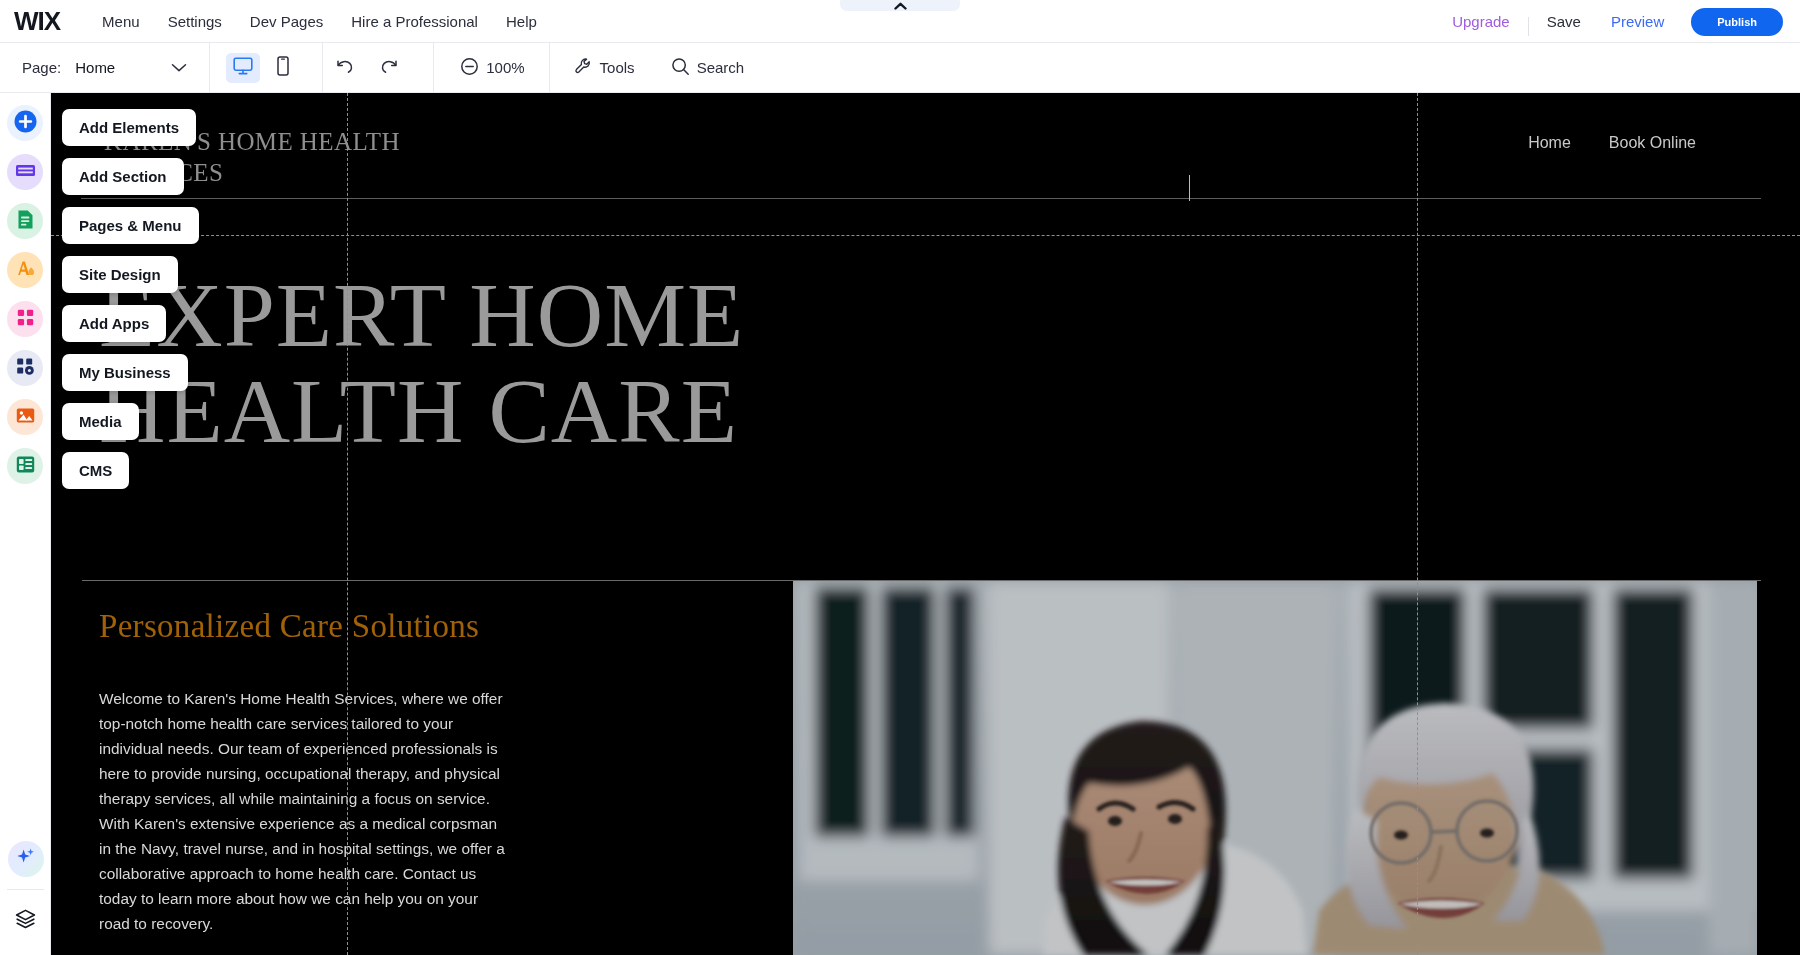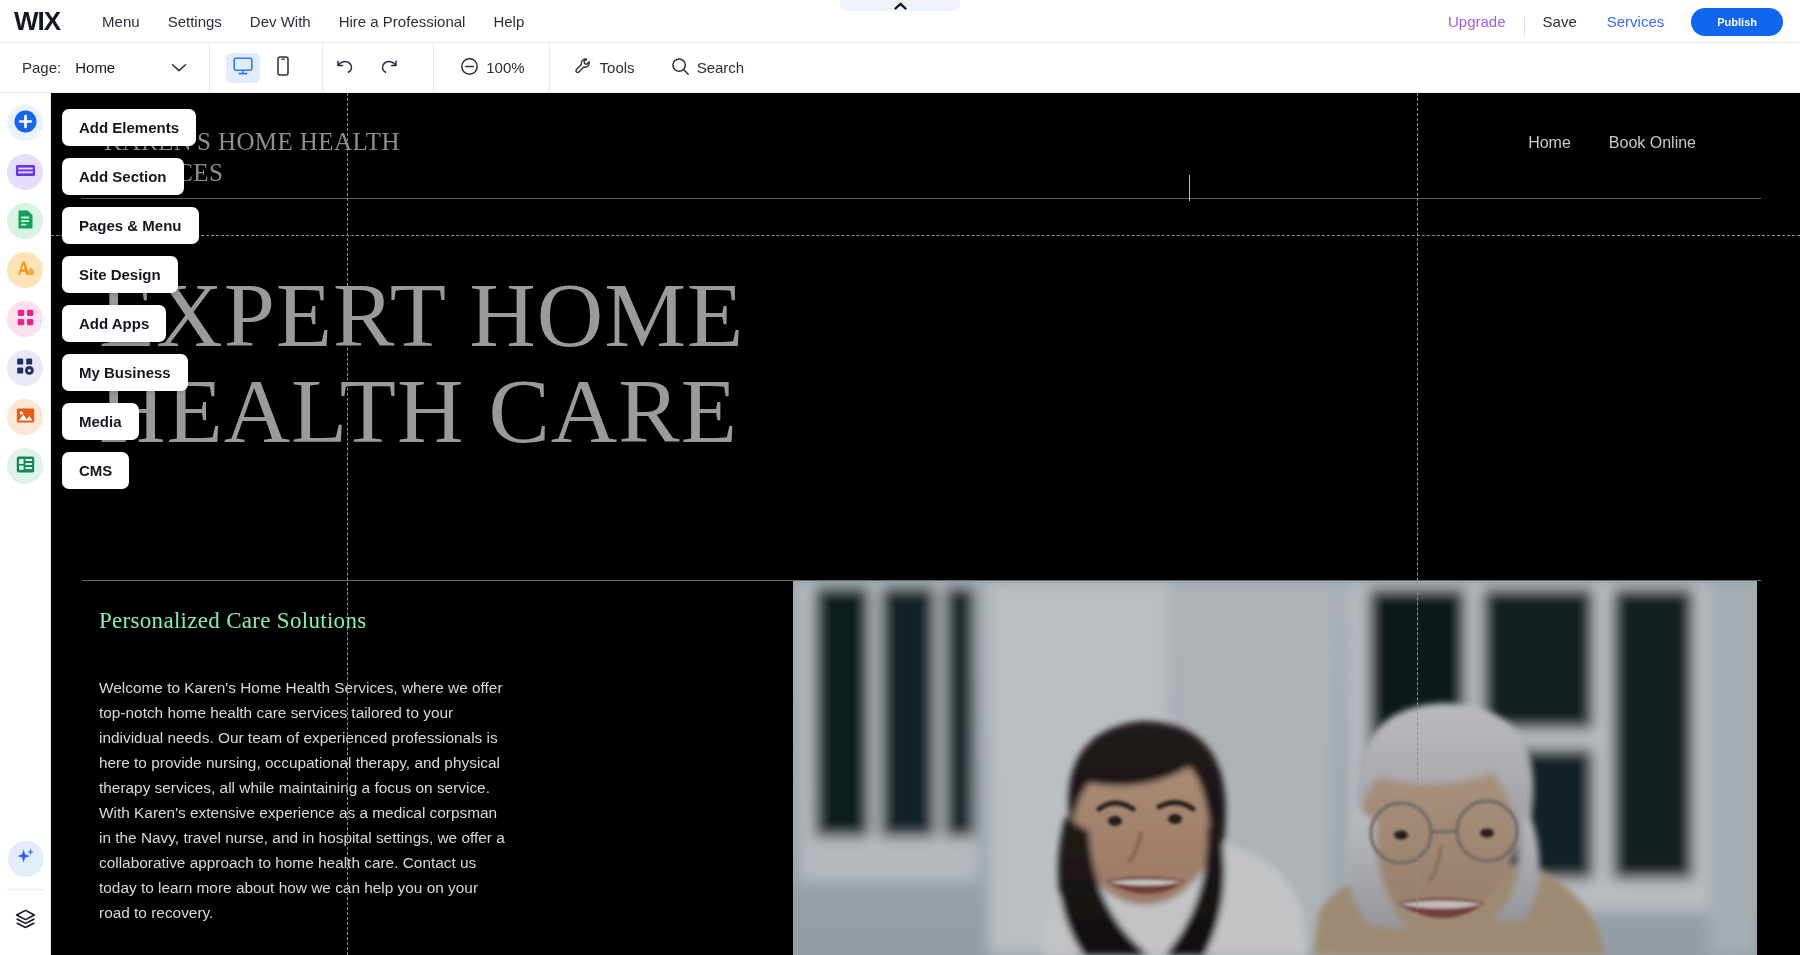--- a/index.html
+++ b/index.html
@@ -131,21 +131,21 @@
   }
 
   
   .sec-rule {
     position:absolute; left:31px; top:487px; width:1679px; height:1px;
     background:#6a6a6a;
   }
   .sec-left { position:absolute; left:48px; top:515px; width:420px; }
   .sec-heading {
     font-family:"Liberation Serif", serif;
-    font-size:23px; color:#86efac; letter-spacing:0.3px;
+    font-size:33px; color:#a16207; letter-spacing:0.3px;
   }
   .sec-body {
     margin-top:42px; font-size:15.4px; line-height:1.62;
     color:#d8d8d8; width:412px;
   }
 
   
   .photo {
     position:absolute; left:742px; top:488px; width:964px; height:374px;
     overflow:hidden;
@@ -176,29 +176,29 @@
   }
   .panel-row { display:block; }
 </style>
 </head>
 <body>
 
 <div class="topbar">
   <div class="wix-logo">WIX</div>
   <div class="menu-item">Menu</div>
   <div class="menu-item">Settings</div>
-  <div class="menu-item">Dev With</div>
+  <div class="menu-item">Dev Pages</div>
   <div class="menu-item">Hire a Professional</div>
   <div class="menu-item">Help</div>
 
   <div class="topbar-right">
     <div class="tb-link tb-upgrade">Upgrade</div>
     <div class="tb-divider"></div>
     <div class="tb-link tb-save">Save</div>
-    <div class="tb-link tb-preview">Services</div>
+    <div class="tb-link tb-preview">Preview</div>
     <div class="publish-btn">Publish</div>
   </div>
 
   <div class="collapse-handle">
     <span>
       <svg width="13" height="8" viewBox="0 0 13 8">
           <path d="M1.5 6.5 L6.5 1.8 L11.5 6.5" stroke="#131720" stroke-width="2.4" fill="none" stroke-linecap="round" stroke-linejoin="round"></path>
         </svg>
     </span>
   </div>

